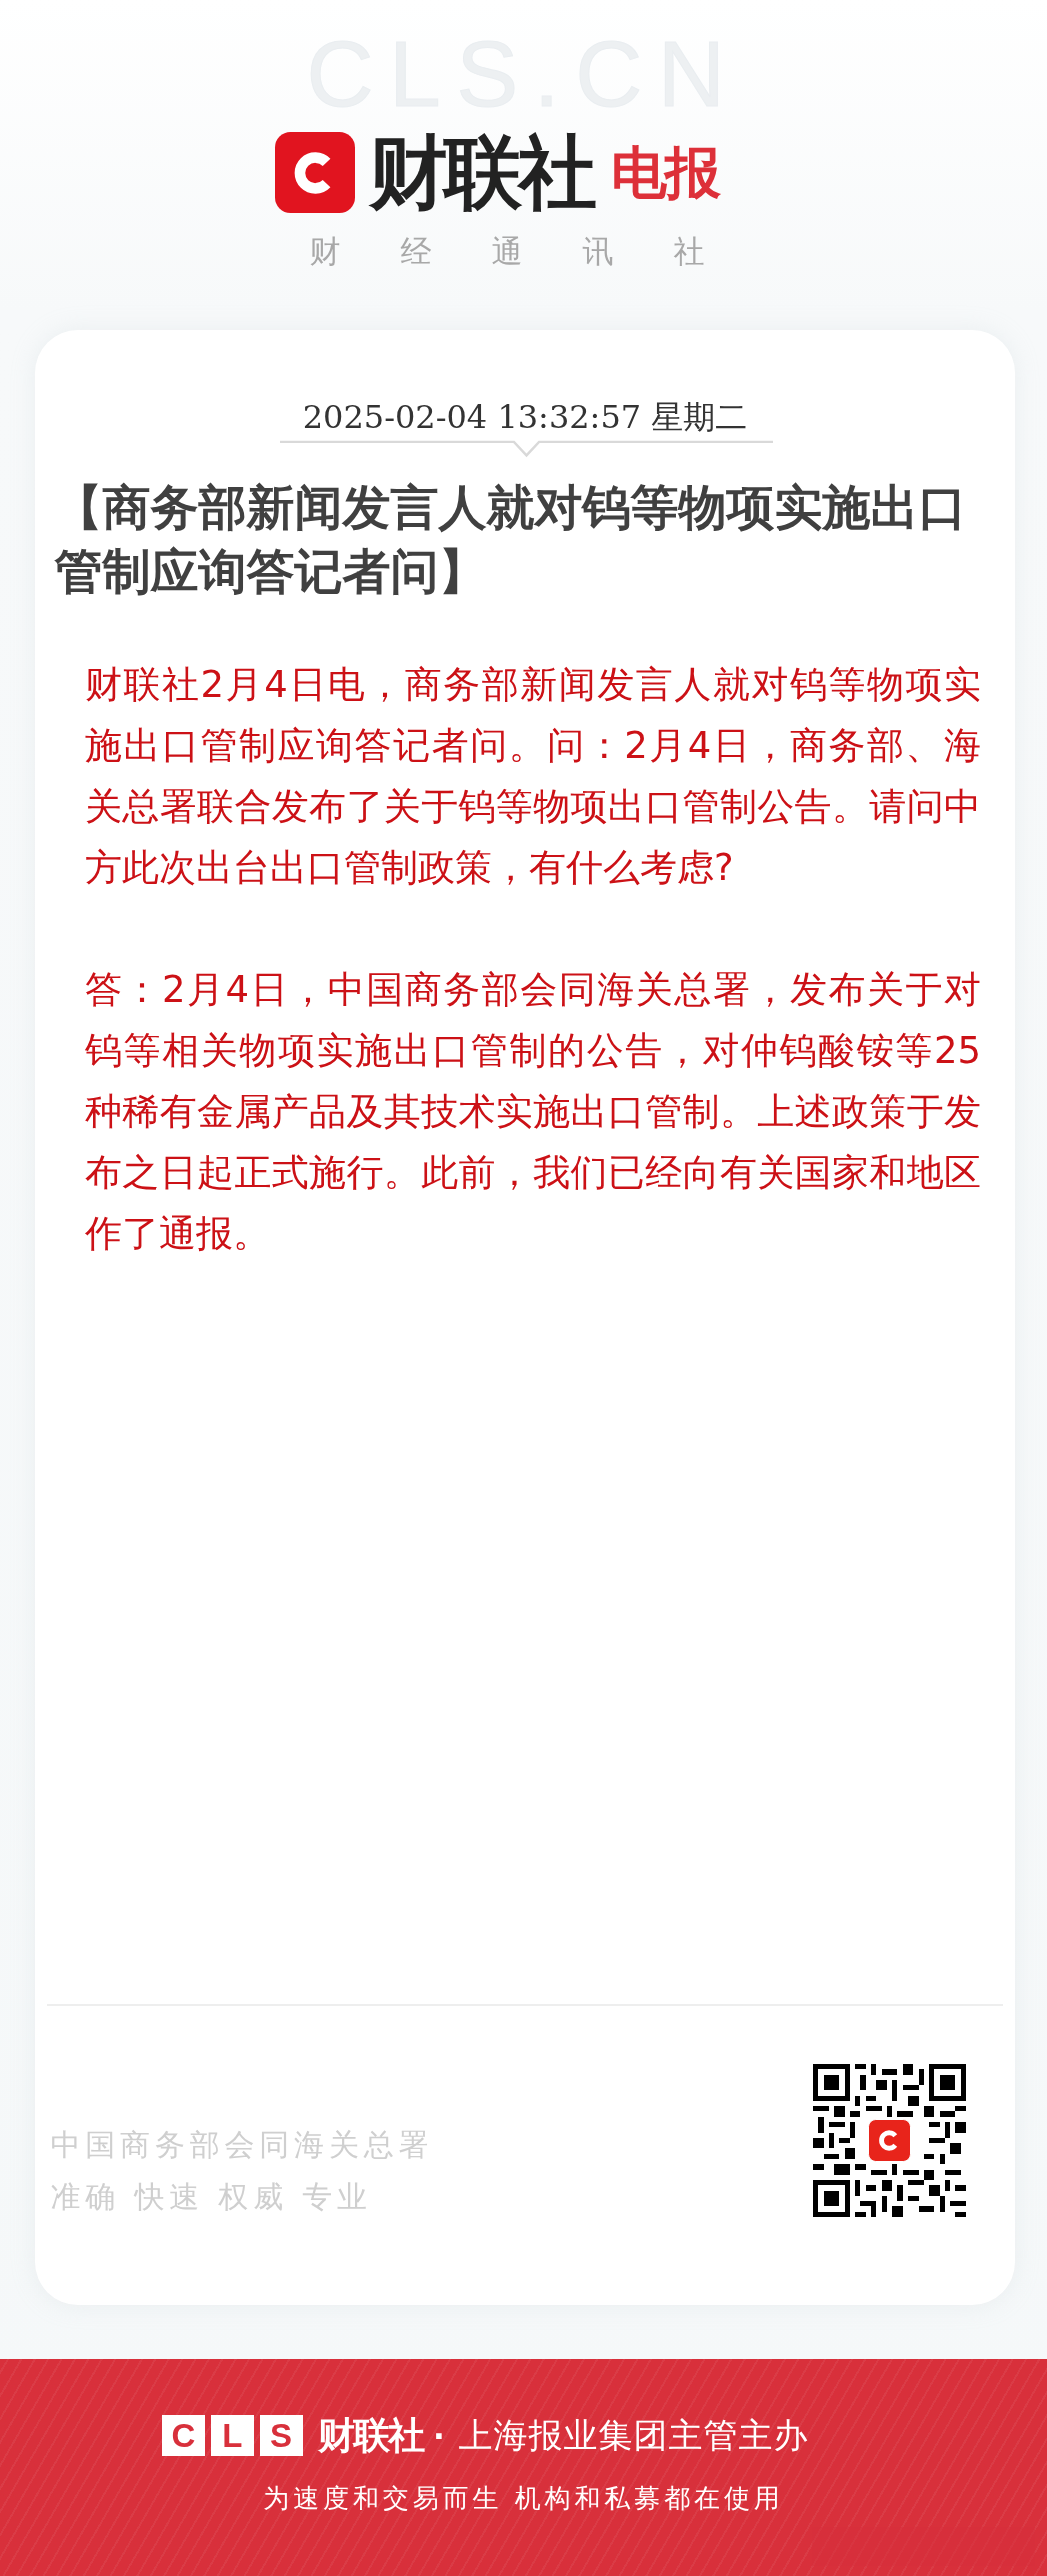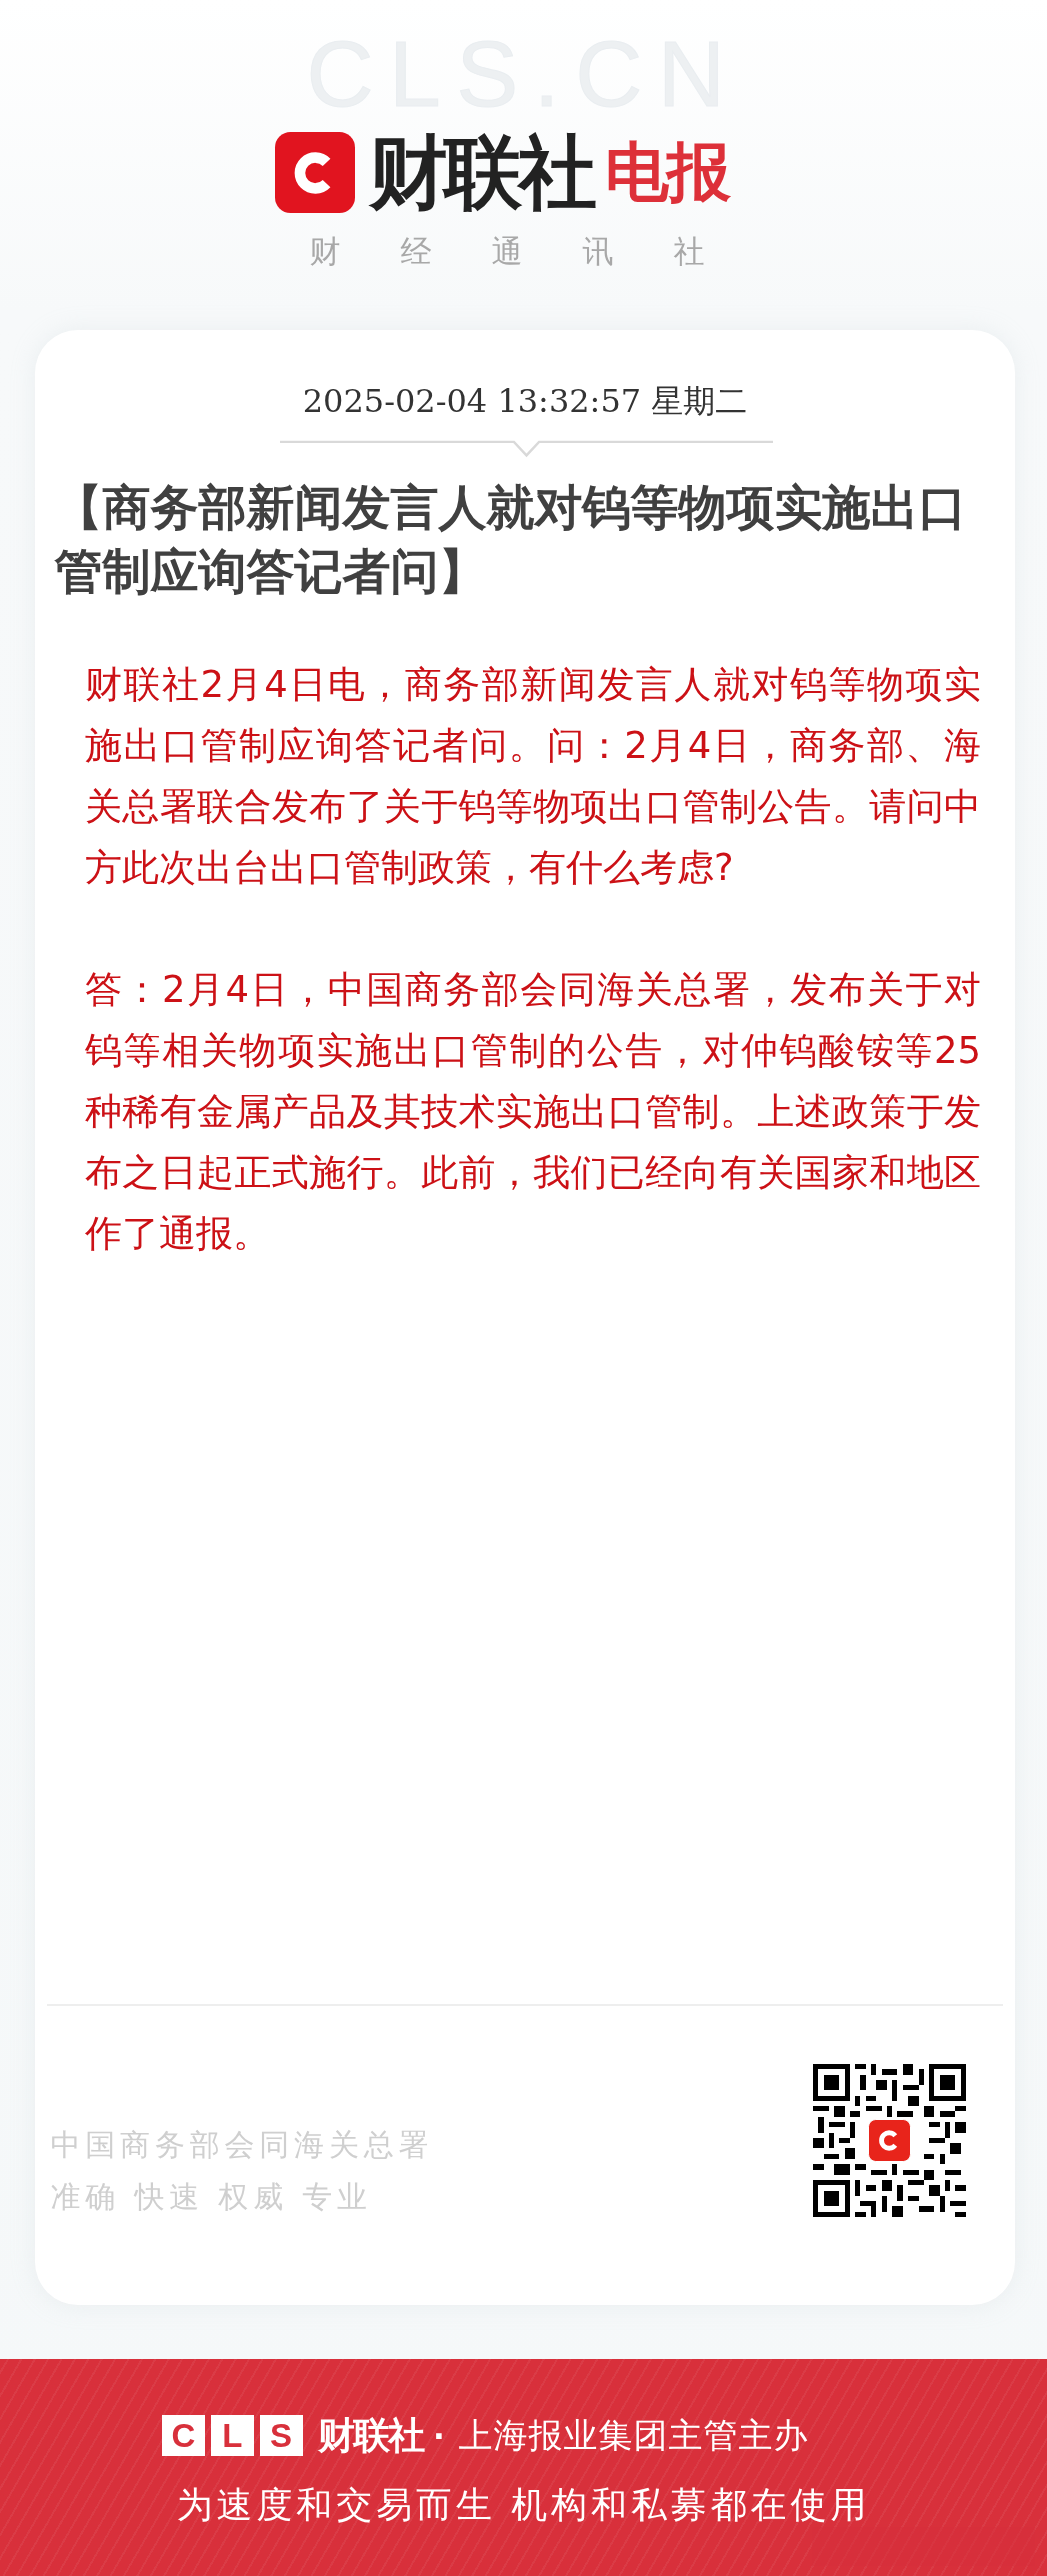--- a/index.html
+++ b/index.html
@@ -32,40 +32,40 @@
   }
   .logo-c svg { width: 54px; height: 54px; }
   .logo-name {
     font-family: "DejaVu Sans", sans-serif;
     font-size: 80px; font-weight: bold; line-height: 85px;
     color: #222222; letter-spacing: -3.9px;
     transform: scaleX(0.98);
   }
   .logo-tag {
     font-family: "DejaVu Sans", sans-serif;
-    font-size: 64px; font-weight: bold; line-height: 85px;
-    color: #dd3039; letter-spacing: -1.9px; margin-left: 10px;
+    font-size: 56px; font-weight: bold; line-height: 85px;
+    color: #dd3039; letter-spacing: -1.9px; margin-left: 16px;
   }
   .subtitle {
     position: absolute; top: 231px; left: 0; width: 1047px;
     text-align: center;
     font-size: 31px; color: #a8a8a8; letter-spacing: 60px;
     padding-left: 27px;
   }
 
   
   .card {
     position: absolute; left: 35px; top: 330px;
     width: 980px; height: 1975px;
     background: #ffffff;
     border-radius: 43px;
     box-shadow: 0 0 23px rgba(200,210,215,0.25);
   }
   .datetime {
-    position: absolute; top: 50px; left: 0; width: 980px;
+    position: absolute; top: 66px; left: 0; width: 980px;
     text-align: center;
     font-family: "DejaVu Serif", "Liberation Serif", serif;
     font-size: 32px; color: #333333;
   }
   .divider-wrap {
     position: absolute; top: 109px; left: 244px; width: 495px; height: 29px;
   }
   .divider-wrap svg { width: 495px; height: 29px; display: block; }
 
   .headline {
@@ -139,21 +139,21 @@
   .footer-dot {
     color: #ffffff; font-size: 31px; font-weight: bold; margin: 0 13.6px 0 9.7px;
   }
   .footer-org {
     color: #ffffff; font-size: 34px; letter-spacing: 1px;
   }
   .footer-line2 {
     position: absolute; top: 122px; left: 0; width: 1047px;
     text-align: center; color: #ffffff;
     font-family: "DejaVu Serif", serif;
-    font-size: 36px; letter-spacing: 3.9px;
+    font-size: 26px; letter-spacing: 3.9px;
   }
   .corner-mark {
     position: absolute; right: 11.6px; bottom: 9.7px;
     width: 223px; height: 39px; background: rgba(215,48,60,0.55);
   }
 </style>
 </head>
 <body>
 
 <div class="watermark">CLS.CN</div>

